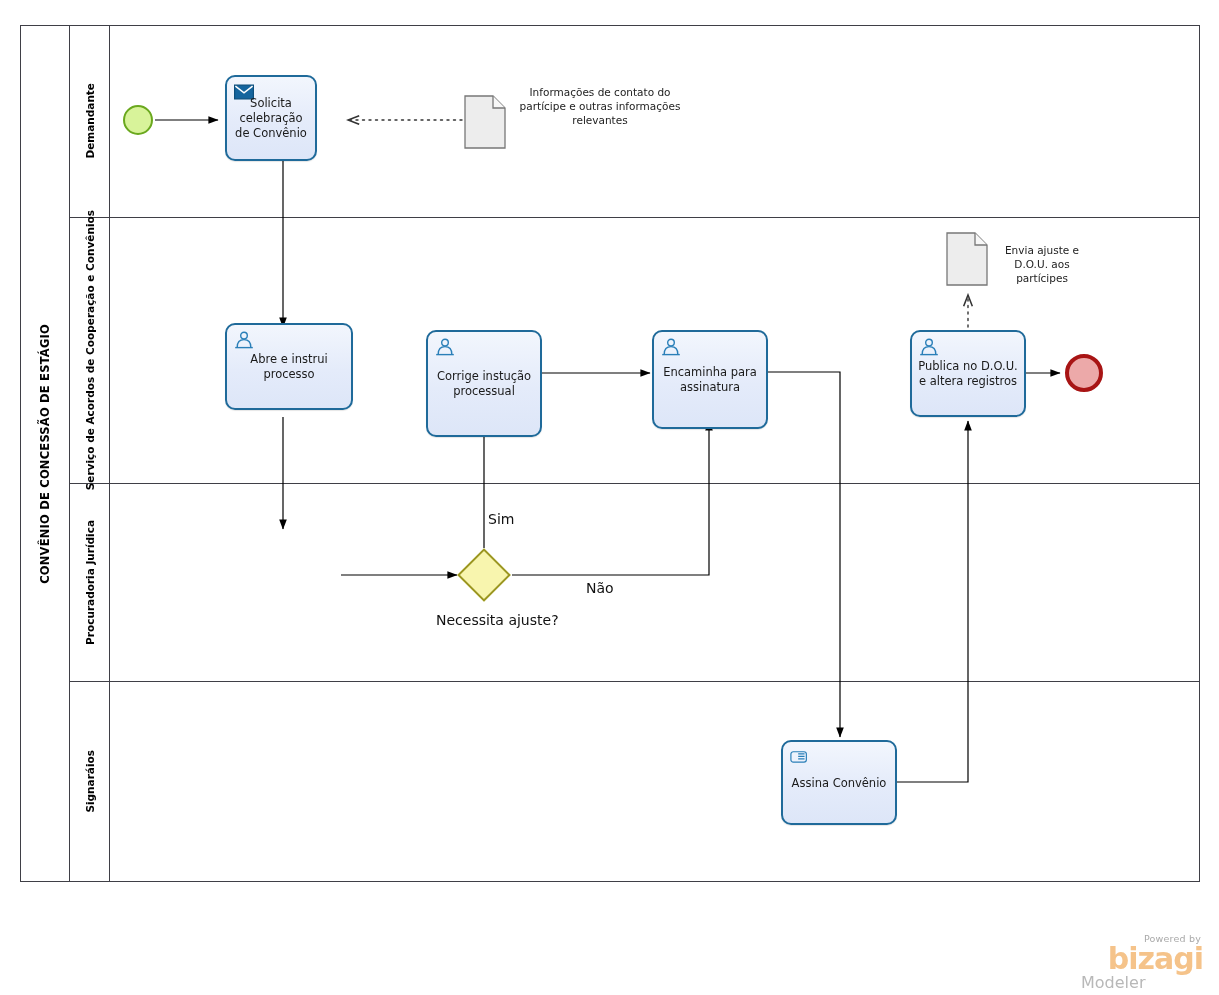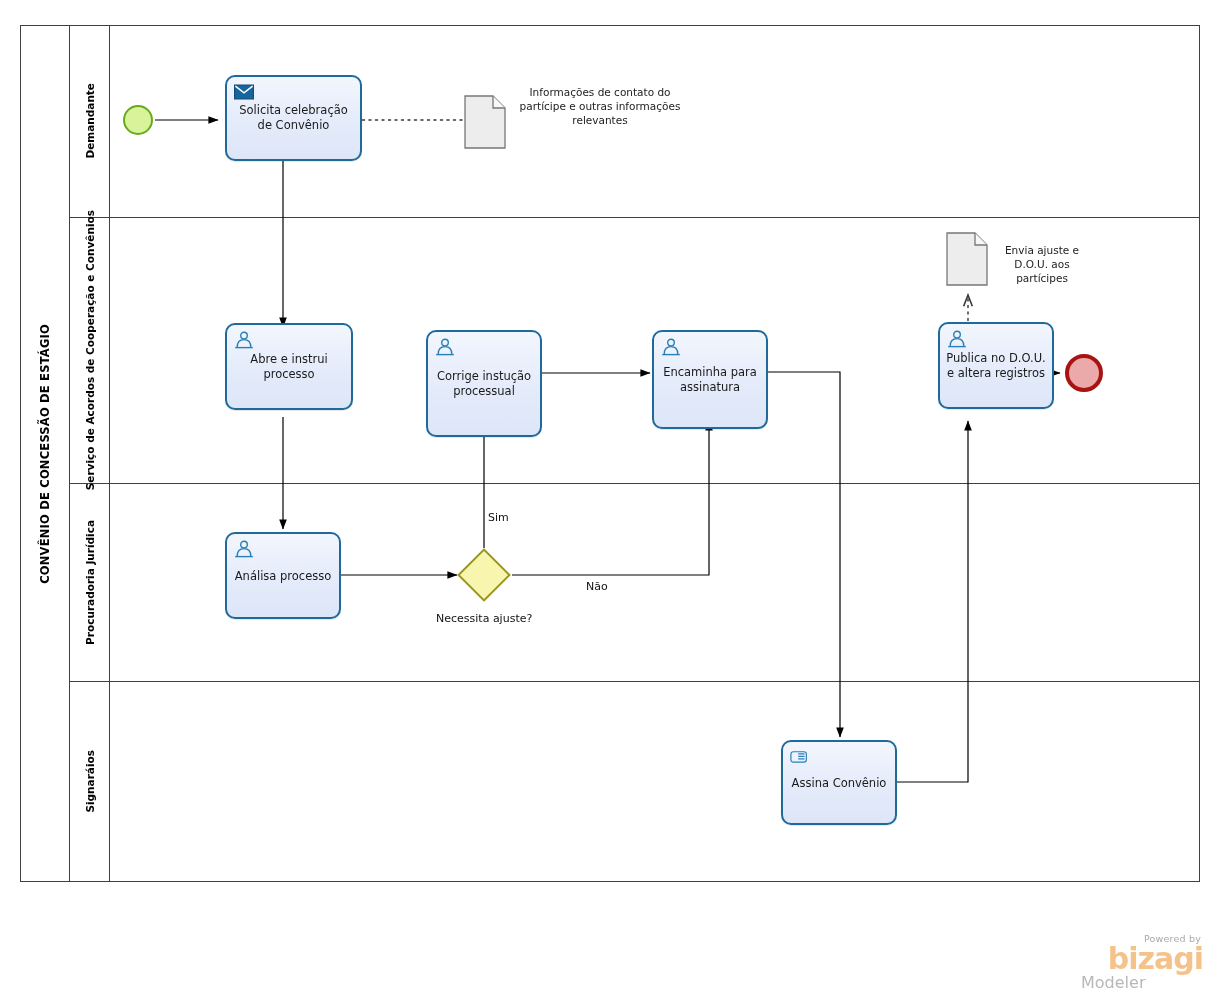--- a/index.html
+++ b/index.html
@@ -140,21 +140,21 @@
   
   .flow-svg {
     position: absolute;
     left: 0; top: 0;
     width: 1219px;
     height: 995px;
     pointer-events: none;
   }
   .flow-label {
     position: absolute;
-    font-size: 11px;
+    font-size: 14px;
     color: #111;
     white-space: nowrap;
   }
 
   
   .logo {
     position: absolute;
     right: 16px;
     bottom: 8px;
     width: 128px;
@@ -244,65 +244,57 @@
 
     <path d="M462,120 L348,120" fill="none" stroke="#333" stroke-width="1.4" stroke-dasharray="2,4.5" stroke-linecap="round" marker-end="url(#openarrow)"></path>
 
     <path d="M968,327 L968,295" fill="none" stroke="#333" stroke-width="1.4" stroke-dasharray="2,4.5" stroke-linecap="round" marker-end="url(#openarrow)"></path>
   </svg>
 
   <div class="event event-start" style="left:123px; top:105px; width:30px; height:30px;"></div>
 
   <div class="event event-end" style="left:1065px; top:354px; width:38px; height:38px;"></div>
 
-  <div class="task" style="left:225px; top:75px; width:137px; height:86px;">
+  <div class="task" style="left:225px; top:75px; width:92px; height:86px;">
     <svg class="task-icon" viewBox="0 0 20 15">
       <rect x="0.6" y="0.6" width="18.8" height="13.8" fill="#15659e" stroke="#0d4f7d" stroke-width="1.2"></rect>
       <path d="M1.4,1.6 L10,8.3 L18.6,1.6" fill="none" stroke="#ffffff" stroke-width="1.5"></path>
     </svg>
     <div class="task-label">Solicita celebração de Convênio</div>
   </div>
 
   <div class="task" style="left:225px; top:323px; width:128px; height:87px;">
     <svg class="task-icon" viewBox="0 0 20 18">
       <circle cx="10" cy="4.6" r="3.3" fill="none" stroke="#2a7fb8" stroke-width="1.4"></circle>
       <path d="M3.2,16.2 C3.2,10.6 6.2,8.6 10,8.6 C13.8,8.6 16.8,10.6 16.8,16.2" fill="none" stroke="#2a7fb8" stroke-width="1.4"></path>
       <path d="M1.2,16.6 L18.8,16.6" fill="none" stroke="#2a7fb8" stroke-width="1.4"></path>
     </svg>
     <div class="task-label">Abre e instrui processo</div>
   </div>
 
-  <div class="task" style="left:225px; top:532px; width:116px; height:87px;">
-    <svg class="task-icon" viewBox="0 0 20 18">
-      <circle cx="10" cy="4.6" r="3.3" fill="none" stroke="#2a7fb8" stroke-width="1.4"></circle>
-      <path d="M3.2,16.2 C3.2,10.6 6.2,8.6 10,8.6 C13.8,8.6 16.8,10.6 16.8,16.2" fill="none" stroke="#2a7fb8" stroke-width="1.4"></path>
-      <path d="M1.2,16.6 L18.8,16.6" fill="none" stroke="#2a7fb8" stroke-width="1.4"></path>
-    </svg>
-    <div class="task-label">Análisa processo</div>
-  </div>
 
   <div class="task" style="left:426px; top:330px; width:116px; height:107px;">
     <svg class="task-icon" viewBox="0 0 20 18">
       <circle cx="10" cy="4.6" r="3.3" fill="none" stroke="#2a7fb8" stroke-width="1.4"></circle>
       <path d="M3.2,16.2 C3.2,10.6 6.2,8.6 10,8.6 C13.8,8.6 16.8,10.6 16.8,16.2" fill="none" stroke="#2a7fb8" stroke-width="1.4"></path>
       <path d="M1.2,16.6 L18.8,16.6" fill="none" stroke="#2a7fb8" stroke-width="1.4"></path>
     </svg>
     <div class="task-label">Corrige instução processual</div>
   </div>
 
   <div class="task" style="left:652px; top:330px; width:116px; height:99px;">
     <svg class="task-icon" viewBox="0 0 20 18">
       <circle cx="10" cy="4.6" r="3.3" fill="none" stroke="#2a7fb8" stroke-width="1.4"></circle>
       <path d="M3.2,16.2 C3.2,10.6 6.2,8.6 10,8.6 C13.8,8.6 16.8,10.6 16.8,16.2" fill="none" stroke="#2a7fb8" stroke-width="1.4"></path>
       <path d="M1.2,16.6 L18.8,16.6" fill="none" stroke="#2a7fb8" stroke-width="1.4"></path>
     </svg>
     <div class="task-label">Encaminha para assinatura</div>
   </div>
 
-  <div class="task" style="left:910px; top:322px; width:116px; height:87px;margin-left:28px;">
+  <div class="task" style="left:910px; top:330px; width:116px; height:87px;">
     <svg class="task-icon" viewBox="0 0 20 18">
       <circle cx="10" cy="4.6" r="3.3" fill="none" stroke="#2a7fb8" stroke-width="1.4"></circle>
       <path d="M3.2,16.2 C3.2,10.6 6.2,8.6 10,8.6 C13.8,8.6 16.8,10.6 16.8,16.2" fill="none" stroke="#2a7fb8" stroke-width="1.4"></path>
       <path d="M1.2,16.6 L18.8,16.6" fill="none" stroke="#2a7fb8" stroke-width="1.4"></path>
     </svg>
     <div class="task-label">Publica no D.O.U. e altera registros</div>
   </div>
 
   <div class="task" style="left:781px; top:740px; width:116px; height:85px;">
     <svg class="task-icon" viewBox="0 0 22 16">

